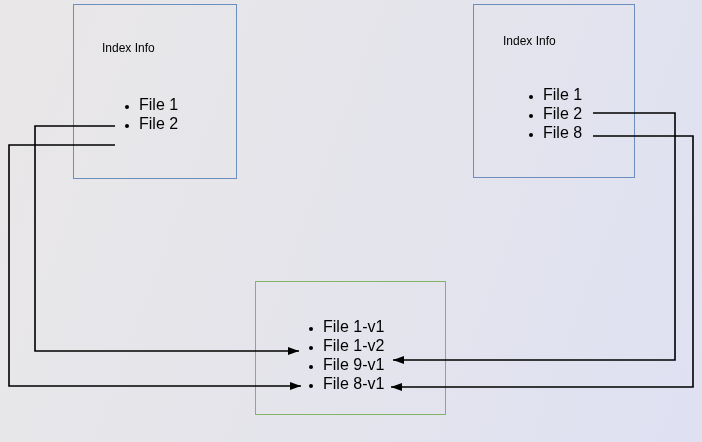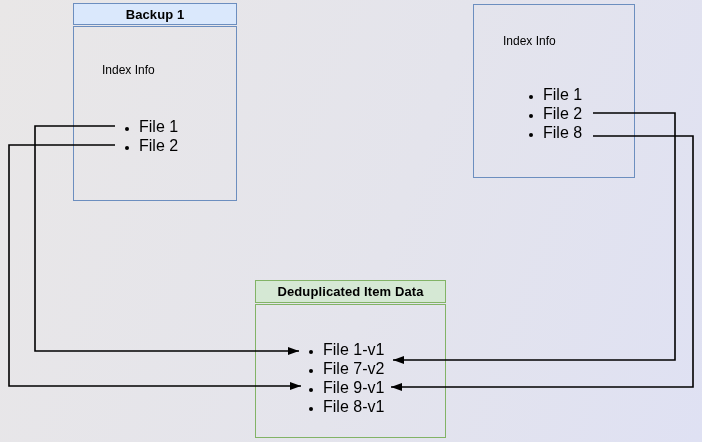--- a/index.html
+++ b/index.html
@@ -61,23 +61,20 @@
     stroke: var(--arrow, #000);
     stroke-width: 1.6;
   }
 </style>
 </head>
 <body>
 
 <div class="canvas">
 
   <div class="node blue" style="left:73px; top:3px; width:164px;">
-    <div class="node-header">
-      <span>Backup 1</span>
-    </div>
     <div class="node-body" style="height:175px;">
       <div class="section-label" style="left:28px; top:36px;">Index Info</div>
       <ul class="file-list" style="left:47px; top:90px;">
           <li>File 1</li>
           <li>File 2</li>
         </ul>
     </div>
   </div>
 
   <div class="node blue" style="left:473px; top:3px; width:162px;">
@@ -85,27 +82,24 @@
       <div class="section-label" style="left:29px; top:29px;">Index Info</div>
       <ul class="file-list" style="left:51px; top:80px;">
           <li>File 1</li>
           <li>File 2</li>
           <li>File 8</li>
         </ul>
     </div>
   </div>
 
   <div class="node green" style="left:255px; top:280px; width:191px;">
-    <div class="node-header">
-      <span>Deduplicated Item Data</span>
-    </div>
     <div class="node-body" style="height:134px;">
       <ul class="file-list" style="left:49px; top:35px;">
           <li>File 1-v1</li>
-          <li>File 7-v2</li>
+          <li>File 1-v2</li>
           <li>File 9-v1</li>
           <li>File 8-v1</li>
         </ul>
     </div>
   </div>
 
   <svg class="arrows-layer" viewBox="0 0 702 442" xmlns="http://www.w3.org/2000/svg">
     <defs>
       <marker id="arrowhead" markerWidth="12" markerHeight="10" refX="11" refY="4" orient="auto" markerUnits="userSpaceOnUse">
         <path d="M0,0 L11,4 L0,8 Z" style="fill: var(--arrow, #000);"></path>

